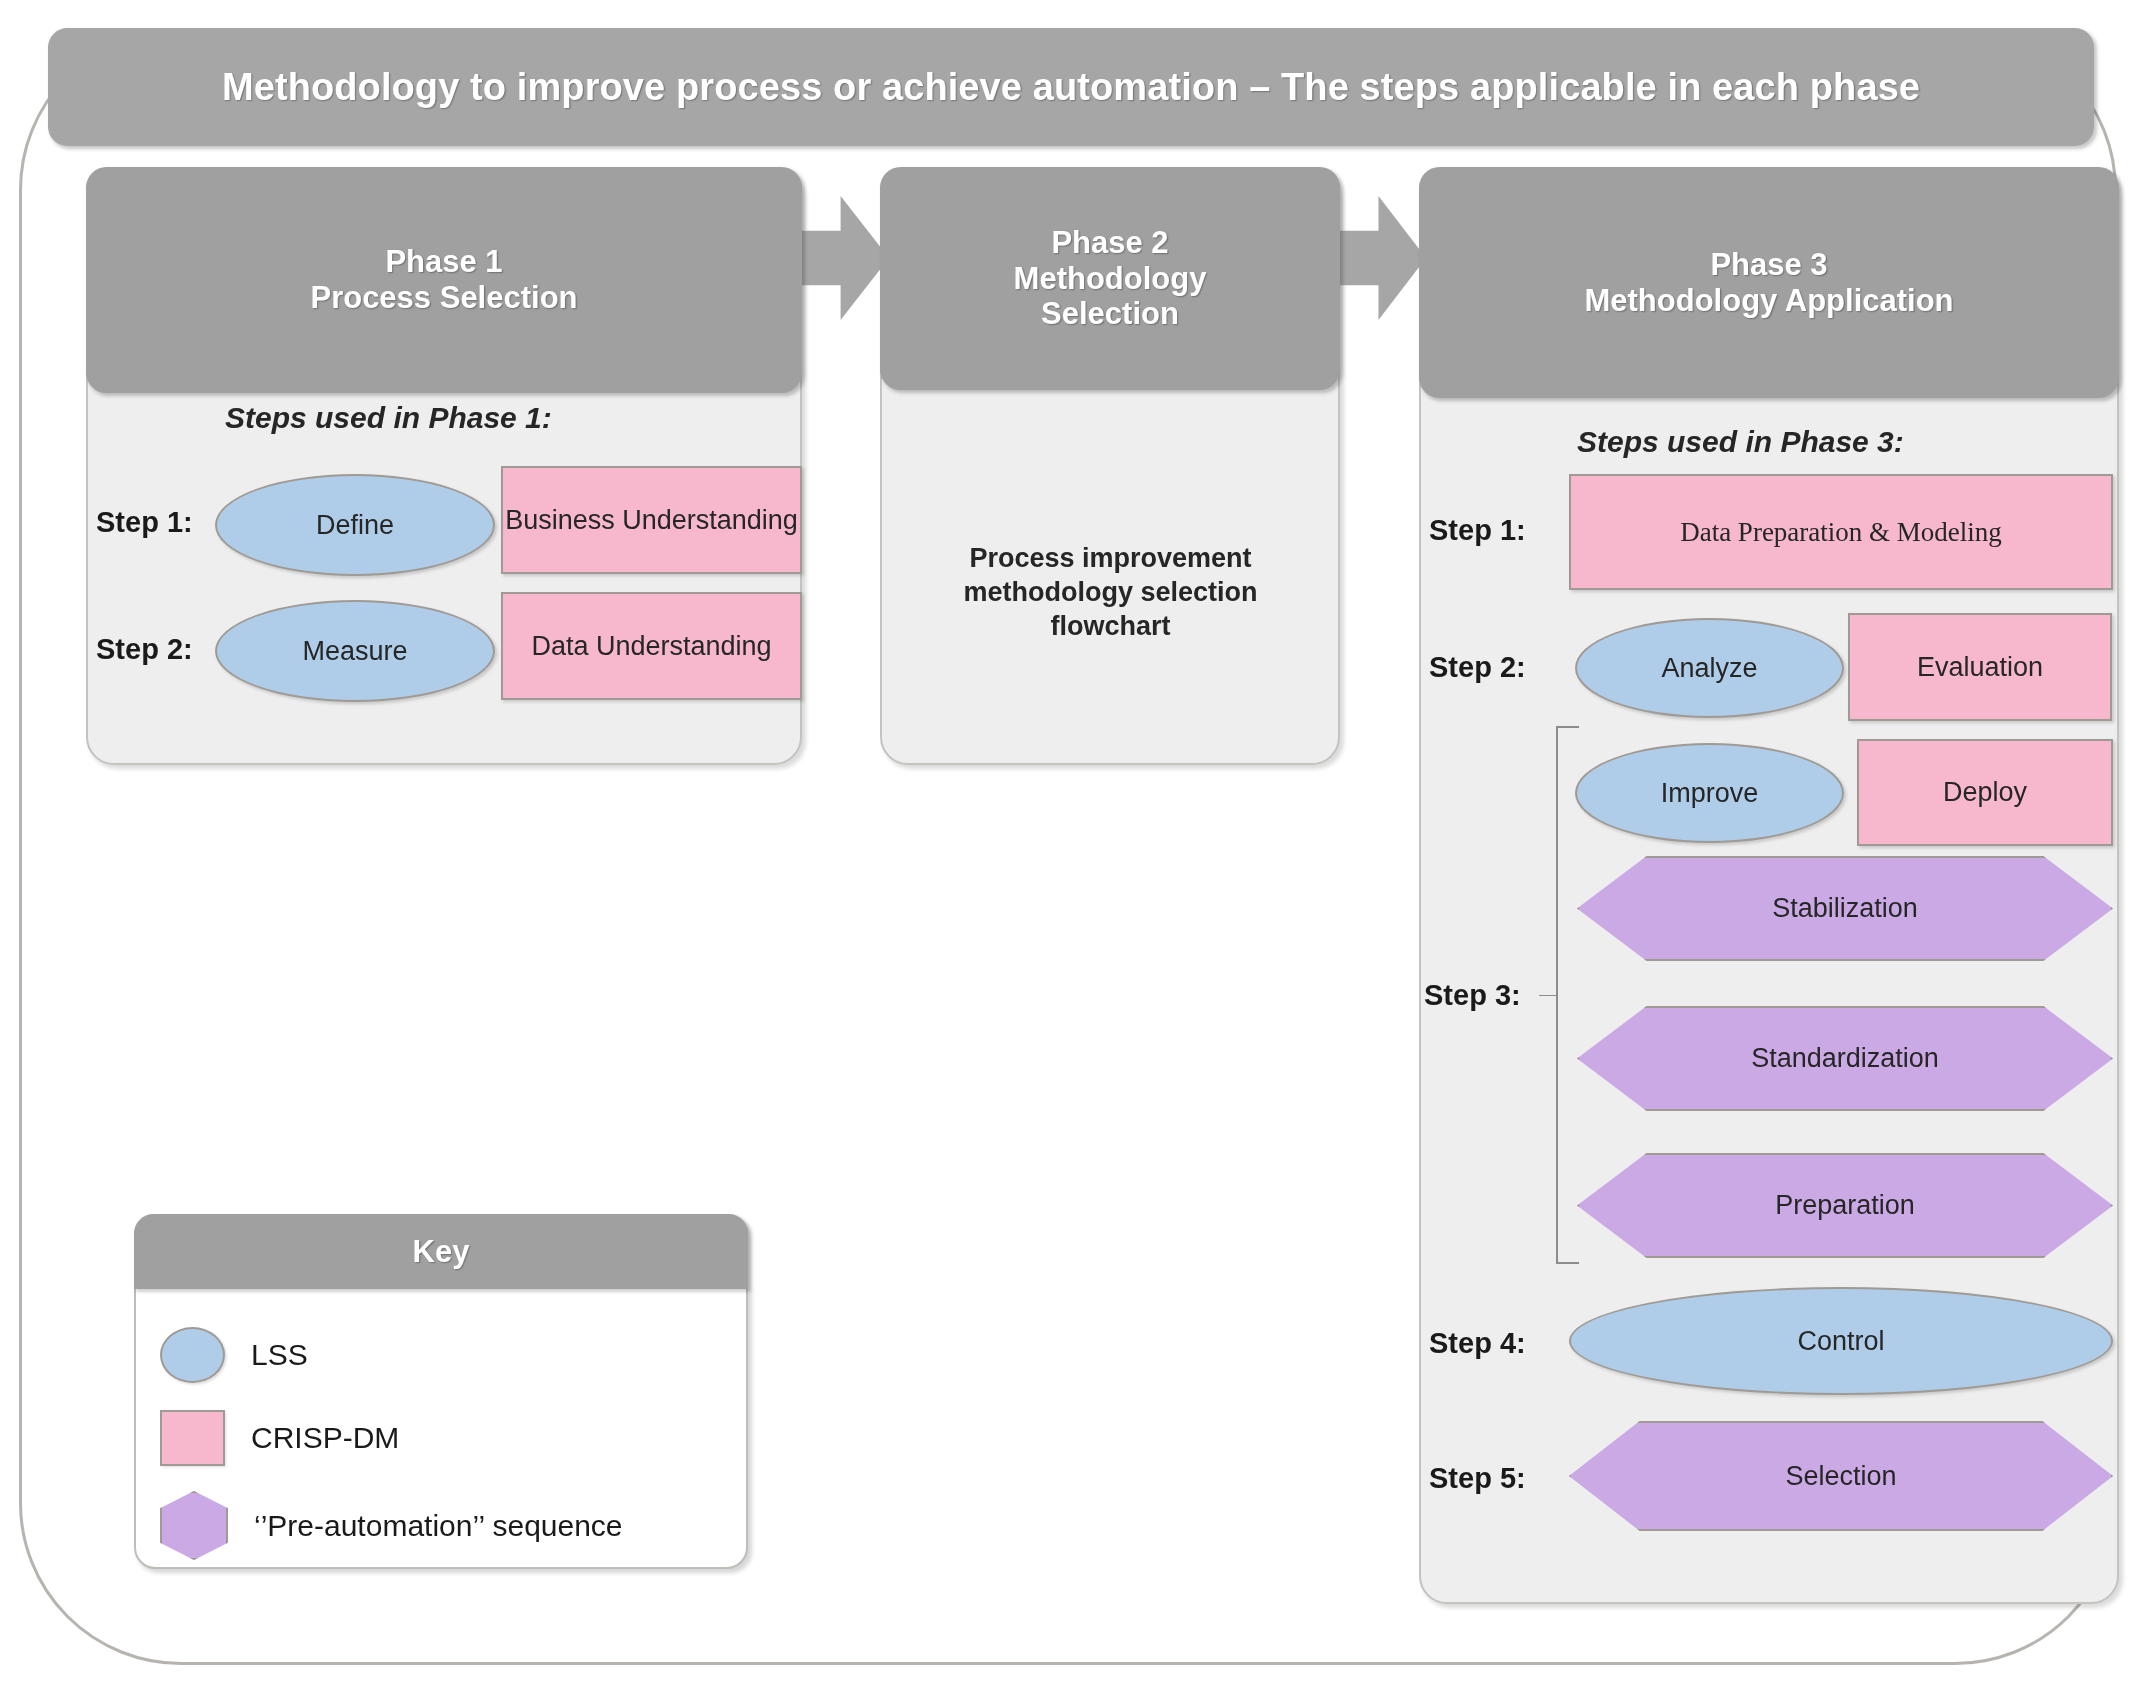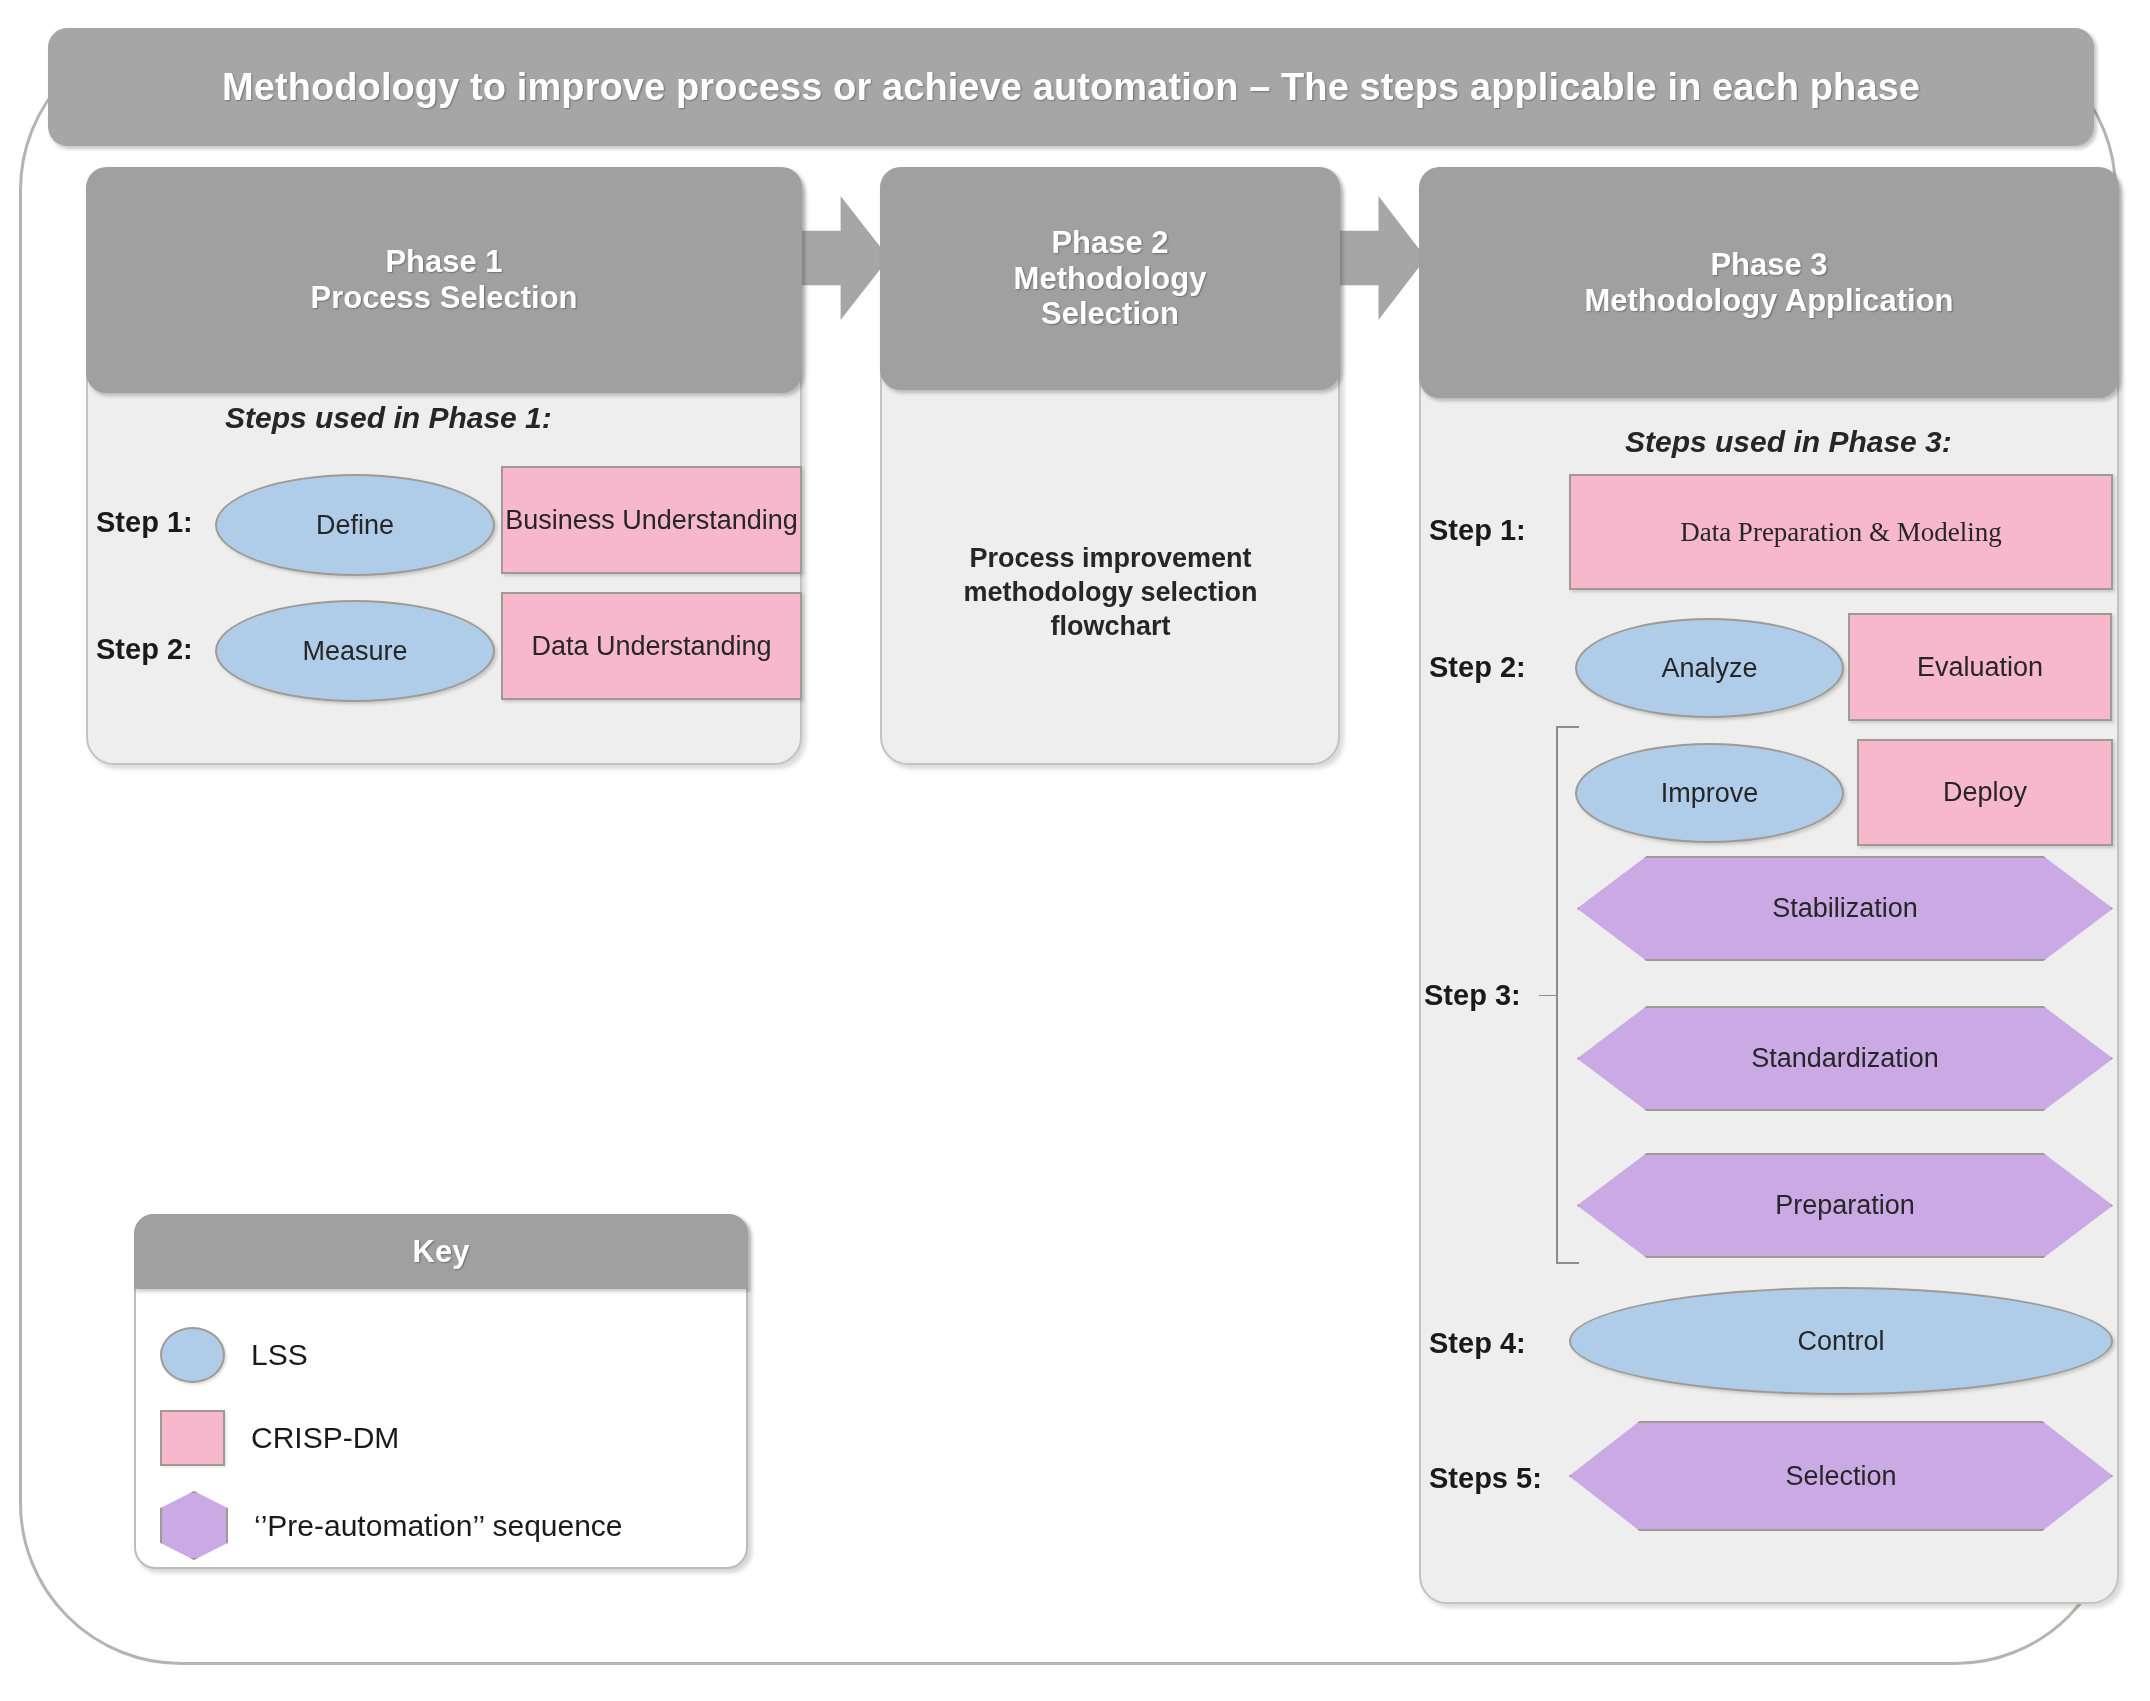--- a/index.html
+++ b/index.html
@@ -276,21 +276,21 @@
 </div>
 <div class="p2-body" style="left:902px; top:541px; width:417px;">Process improvement methodology selection flowchart</div>
 
 <div class="phase" id="phase3"></div>
 <div class="phase-head" id="phase3-head">
   <span class="txt">
     <span>Phase 3</span><br>
     <span>Methodology Application</span>
   </span>
 </div>
-<div class="steps-caption" style="left:1577px; top:425px;margin-left:48px;">Steps used in Phase 3:</div>
+<div class="steps-caption" style="left:1577px; top:425px;">Steps used in Phase 3:</div>
 
 <div class="step-label" style="left:1429px; top:514px;">Step 1:</div>
 <div class="shp rect" style="left:1569px; top:474px; width:544px; height:116px;font-family:Liberation Serif, serif;">
   <span>Data Preparation &amp; Modeling</span>
 </div>
 
 <div class="step-label" style="left:1429px; top:651px;">Step 2:</div>
 <div class="shp ellipse" style="left:1575px; top:618px; width:269px; height:100px;">
   <span>Analyze</span>
 </div>
@@ -316,21 +316,21 @@
 </div>
 <div class="shp hexa" style="left:1577px; top:1153px; width:536px; height:105px;">
   <span>Preparation</span>
 </div>
 
 <div class="step-label" style="left:1429px; top:1327px;">Step 4:</div>
 <div class="shp ellipse" style="left:1569px; top:1287px; width:544px; height:108px;">
   <span>Control</span>
 </div>
 
-<div class="step-label" style="left:1429px; top:1462px;">Steps 5:</div>
+<div class="step-label" style="left:1429px; top:1462px;">Step 5:</div>
 <div class="shp hexa" style="left:1569px; top:1421px; width:544px; height:110px;">
   <span>Selection</span>
 </div>
 
 <div id="key-box"></div>
 <div id="key-head">
   <span class="txt">Key</span>
 </div>
 
 <div class="key-row" style="left:160px; top:1327px;">

